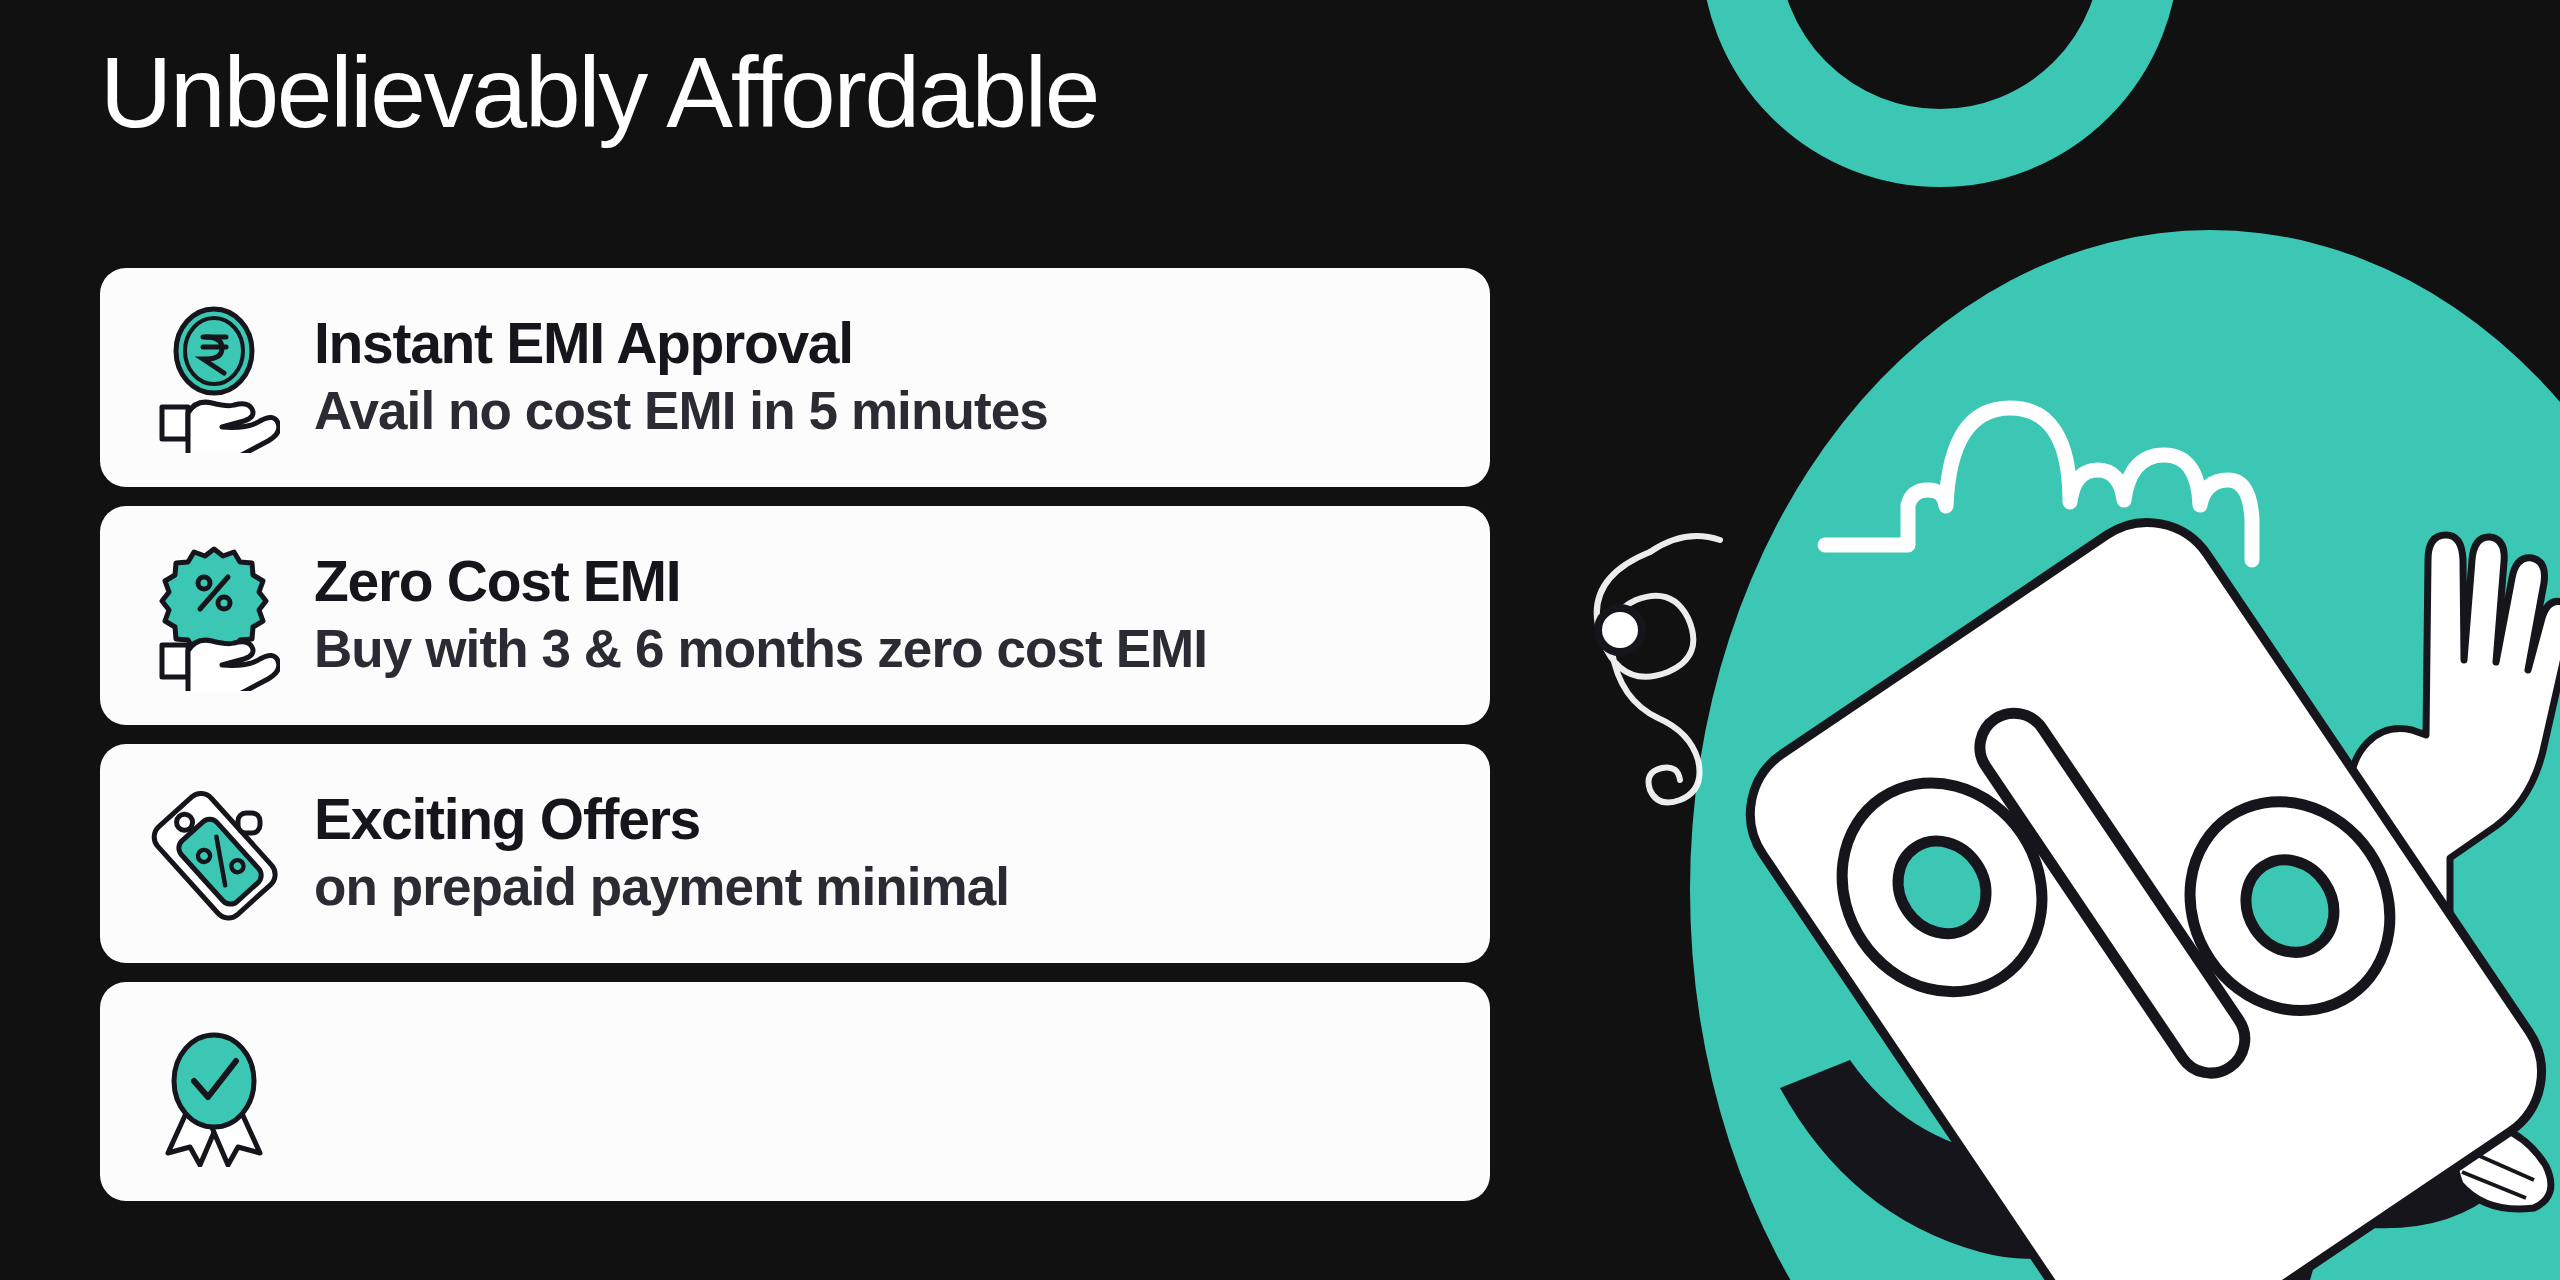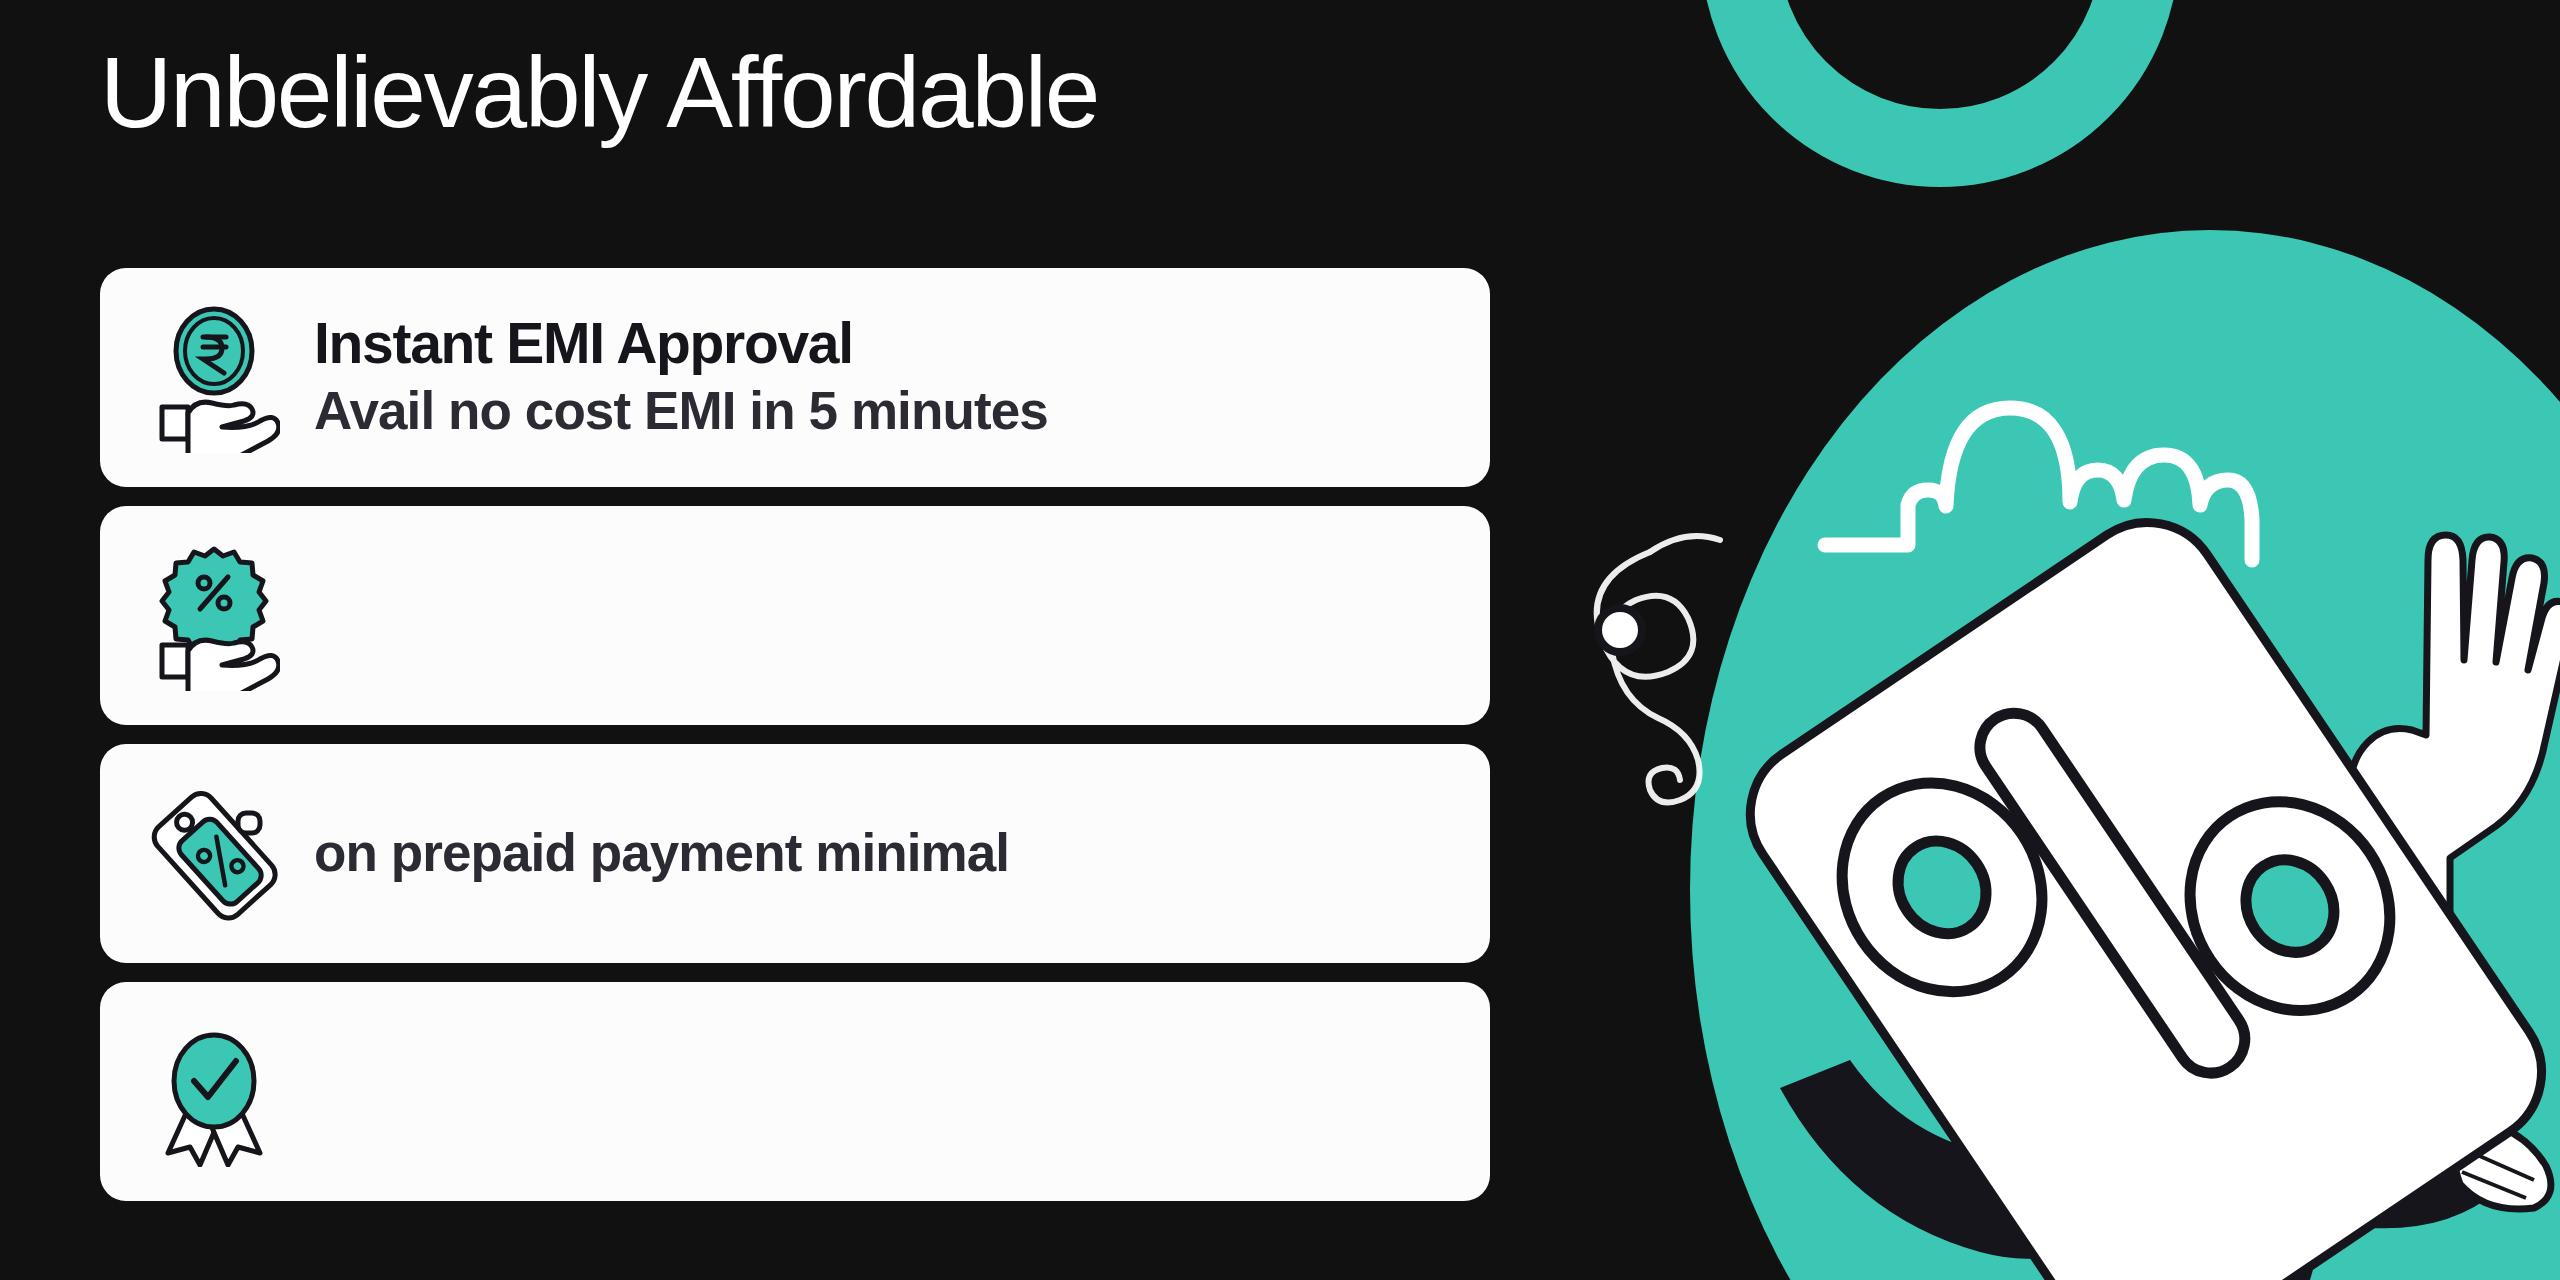--- a/index.html
+++ b/index.html
@@ -256,20 +256,24 @@
             <circle cx="76" cy="62" r="6"></circle>
             <path d="M80 36 L 52 68"></path>
           </g>
           <g fill="#FFFFFF" stroke="#15151B" stroke-width="5" stroke-linejoin="round" stroke-linecap="round">
             <path d="M14 104 H 40 V 136 H 14 Z"></path>
             <path d="M40 110 q8 -14 24 -10 q16 4 22 2 q14 -4 18 4 q4 8 -8 12 l -22 6
                      q 26 2 38 -6 q 14 -8 18 2 q4 10 -10 18 l -34 18 q -18 8 -46 -4 Z" fill="#FFFFFF"></path>
           </g>
         </svg>
       </div>
+      <div class="feature-text">
+        <div class="feature-title">Zero Cost EMI</div>
+        <div class="feature-sub">Buy with 3 &amp; 6 months zero cost EMI</div>
+      </div>
     </div>
 
     <div class="feature-card">
       <div class="feature-icon">
         <svg viewBox="0 0 132 150" xmlns="http://www.w3.org/2000/svg">
           <g transform="rotate(-42 66 76)">
             <rect x="30" y="18" width="72" height="118" rx="14" fill="#FFFFFF" stroke="#15151B" stroke-width="5"></rect>
             <rect x="42" y="44" width="48" height="82" rx="10" fill="#3CC7B4" stroke="#15151B" stroke-width="5"></rect>
             <circle cx="66" cy="32" r="8" fill="#FFFFFF" stroke="#15151B" stroke-width="5"></circle>
             <g fill="none" stroke="#15151B" stroke-width="4.5" stroke-linecap="round">
@@ -278,20 +282,21 @@
               <path d="M80 64 L 54 106"></path>
             </g>
           </g>
 
           <g fill="#FFFFFF" stroke="#15151B" stroke-width="5">
             <rect x="90" y="34" width="22" height="20" rx="8"></rect>
           </g>
         </svg>
       </div>
       <div class="feature-text">
+        <div class="feature-title">Exciting Offers</div>
         <div class="feature-sub">on prepaid payment minimal</div>
       </div>
     </div>
 
     <div class="feature-card">
       <div class="feature-icon">
         <svg viewBox="0 0 132 150" xmlns="http://www.w3.org/2000/svg">
           <g fill="#FFFFFF" stroke="#15151B" stroke-width="5" stroke-linejoin="round">
             <path d="M40 92 L 20 136 L 42 130 L 52 148 L 70 106 Z"></path>
             <path d="M92 92 L 112 136 L 90 130 L 80 148 L 62 106 Z"></path>

